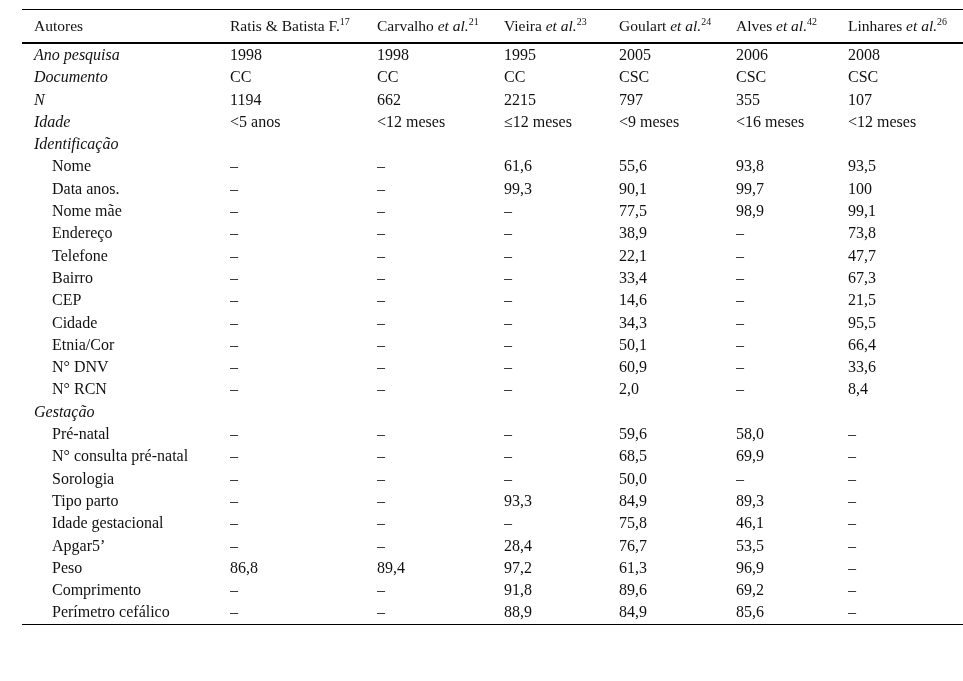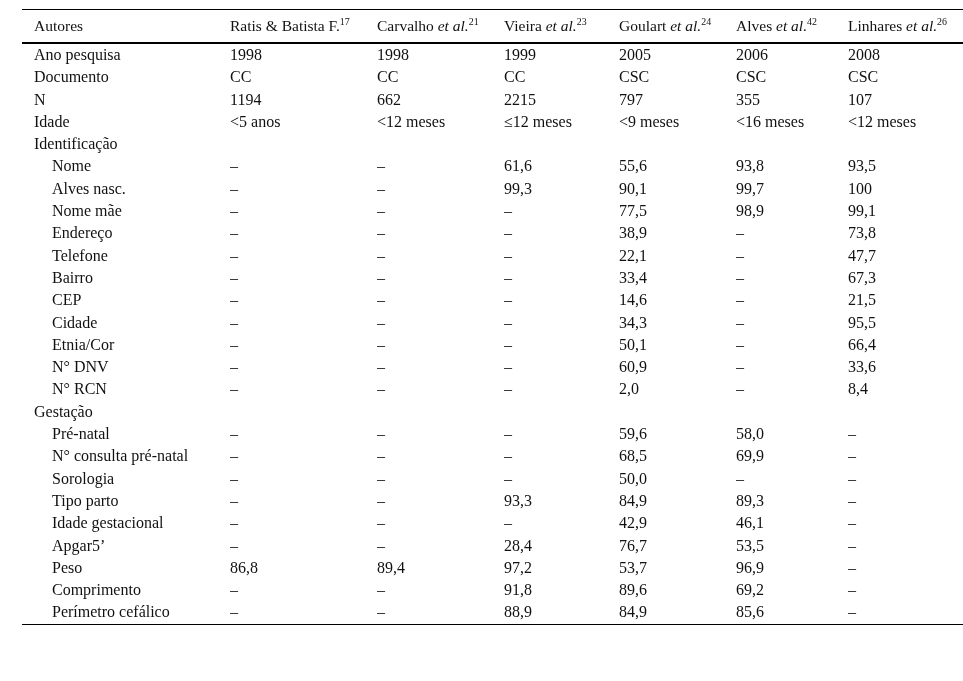--- a/index.html
+++ b/index.html
@@ -36,21 +36,21 @@
     padding: 0;
   }
   thead th.first { padding-left: 12px; }
   tbody td {
     font-size: 16px;
     line-height: 22.3px;
     padding: 0;
     vertical-align: middle;
     white-space: nowrap;
   }
-  tr.meta td.label, tr.section td.label { padding-left: 12px; }
+  tr.meta td.label, tr.section td.label { font-style: italic; padding-left: 12px; }
   tr.item td.label { padding-left: 30px; }
   .etal { font-style: italic; margin-top: 45px; }
   sup.ref { font-size: 64%; line-height: 0; vertical-align: super; letter-spacing: 0; }
   td.value, th.study { overflow: hidden; }
 </style>
 </head>
 <body>
 
 <div class="page">
   <table class="studies">
@@ -74,21 +74,21 @@
           <th class="study"><span>Alves</span><span class="etal"> et al.</span><sup class="ref">42</sup></th>
           <th class="study"><span>Linhares</span><span class="etal"> et al.</span><sup class="ref">26</sup></th>
         </tr>
     </thead>
     <tbody id="table-body">
 
     <tr class="meta">
           <td class="label">Ano pesquisa</td>
           <td class="value">1998</td>
           <td class="value">1998</td>
-          <td class="value">1999</td>
+          <td class="value">1995</td>
           <td class="value">2005</td>
           <td class="value">2006</td>
           <td class="value">2008</td>
         </tr>
         <tr class="meta">
           <td class="label">Documento</td>
           <td class="value">CC</td>
           <td class="value">CC</td>
           <td class="value">CC</td>
           <td class="value">CSC</td>
@@ -125,21 +125,21 @@
         <tr class="item">
           <td class="label">Nome</td>
           <td class="value">–</td>
           <td class="value">–</td>
           <td class="value">61,6</td>
           <td class="value">55,6</td>
           <td class="value">93,8</td>
           <td class="value">93,5</td>
         </tr>
         <tr class="item">
-          <td class="label">Alves nasc.</td>
+          <td class="label">Data anos.</td>
           <td class="value">–</td>
           <td class="value">–</td>
           <td class="value">99,3</td>
           <td class="value">90,1</td>
           <td class="value">99,7</td>
           <td class="value">100</td>
         </tr>
         <tr class="item">
           <td class="label">Nome mãe</td>
           <td class="value">–</td>
@@ -264,39 +264,39 @@
           <td class="value">93,3</td>
           <td class="value">84,9</td>
           <td class="value">89,3</td>
           <td class="value">–</td>
         </tr>
         <tr class="item">
           <td class="label">Idade gestacional</td>
           <td class="value">–</td>
           <td class="value">–</td>
           <td class="value">–</td>
-          <td class="value">42,9</td>
+          <td class="value">75,8</td>
           <td class="value">46,1</td>
           <td class="value">–</td>
         </tr>
         <tr class="item">
           <td class="label">Apgar5’</td>
           <td class="value">–</td>
           <td class="value">–</td>
           <td class="value">28,4</td>
           <td class="value">76,7</td>
           <td class="value">53,5</td>
           <td class="value">–</td>
         </tr>
         <tr class="item">
           <td class="label">Peso</td>
           <td class="value">86,8</td>
           <td class="value">89,4</td>
           <td class="value">97,2</td>
-          <td class="value">53,7</td>
+          <td class="value">61,3</td>
           <td class="value">96,9</td>
           <td class="value">–</td>
         </tr>
         <tr class="item">
           <td class="label">Comprimento</td>
           <td class="value">–</td>
           <td class="value">–</td>
           <td class="value">91,8</td>
           <td class="value">89,6</td>
           <td class="value">69,2</td>

